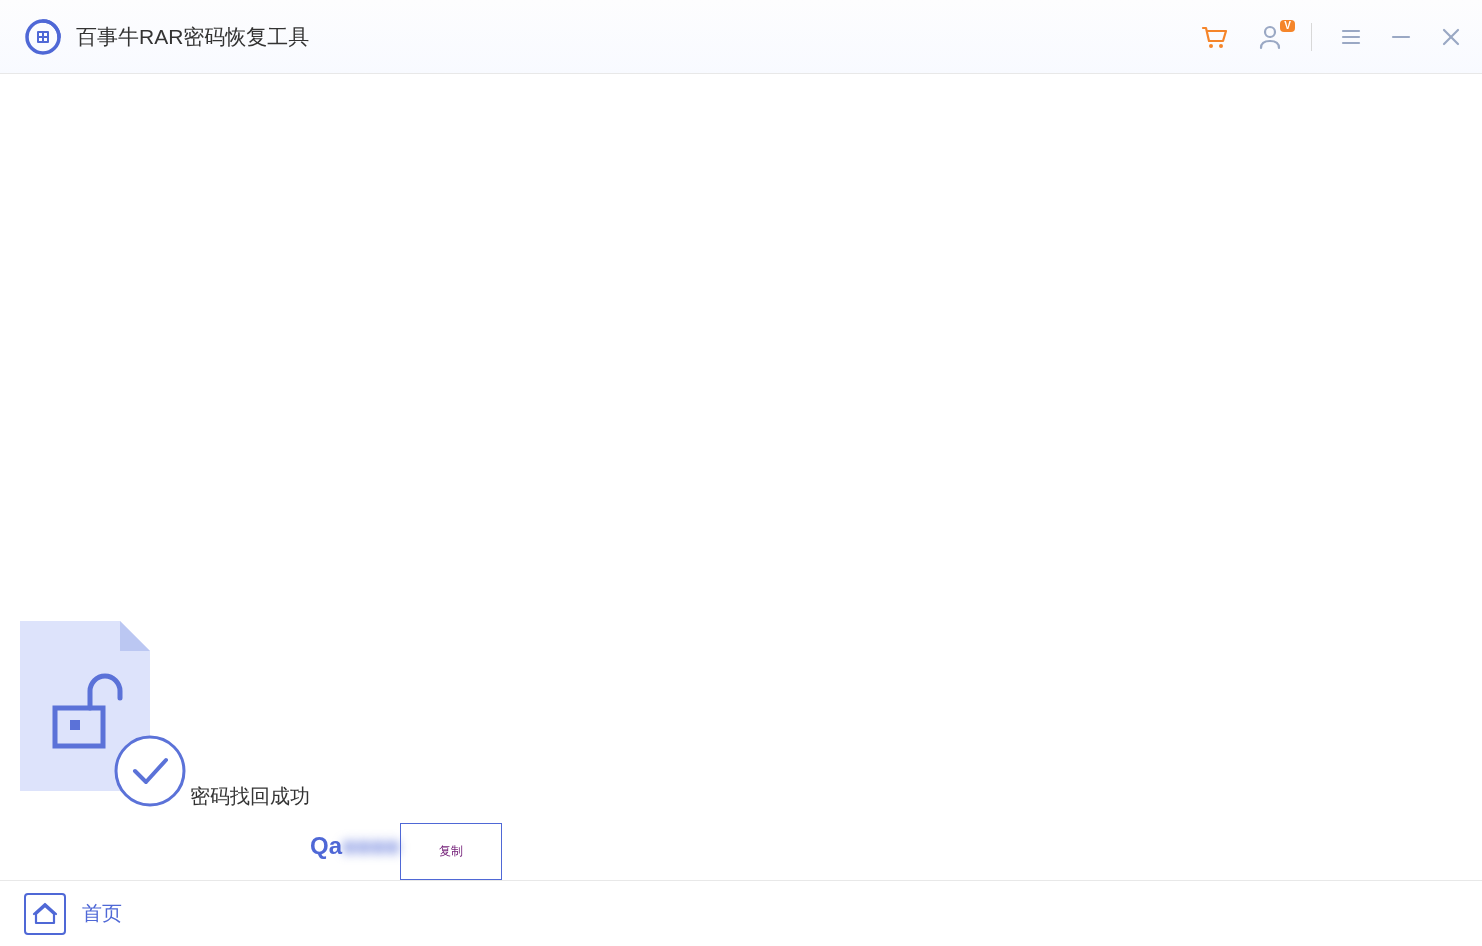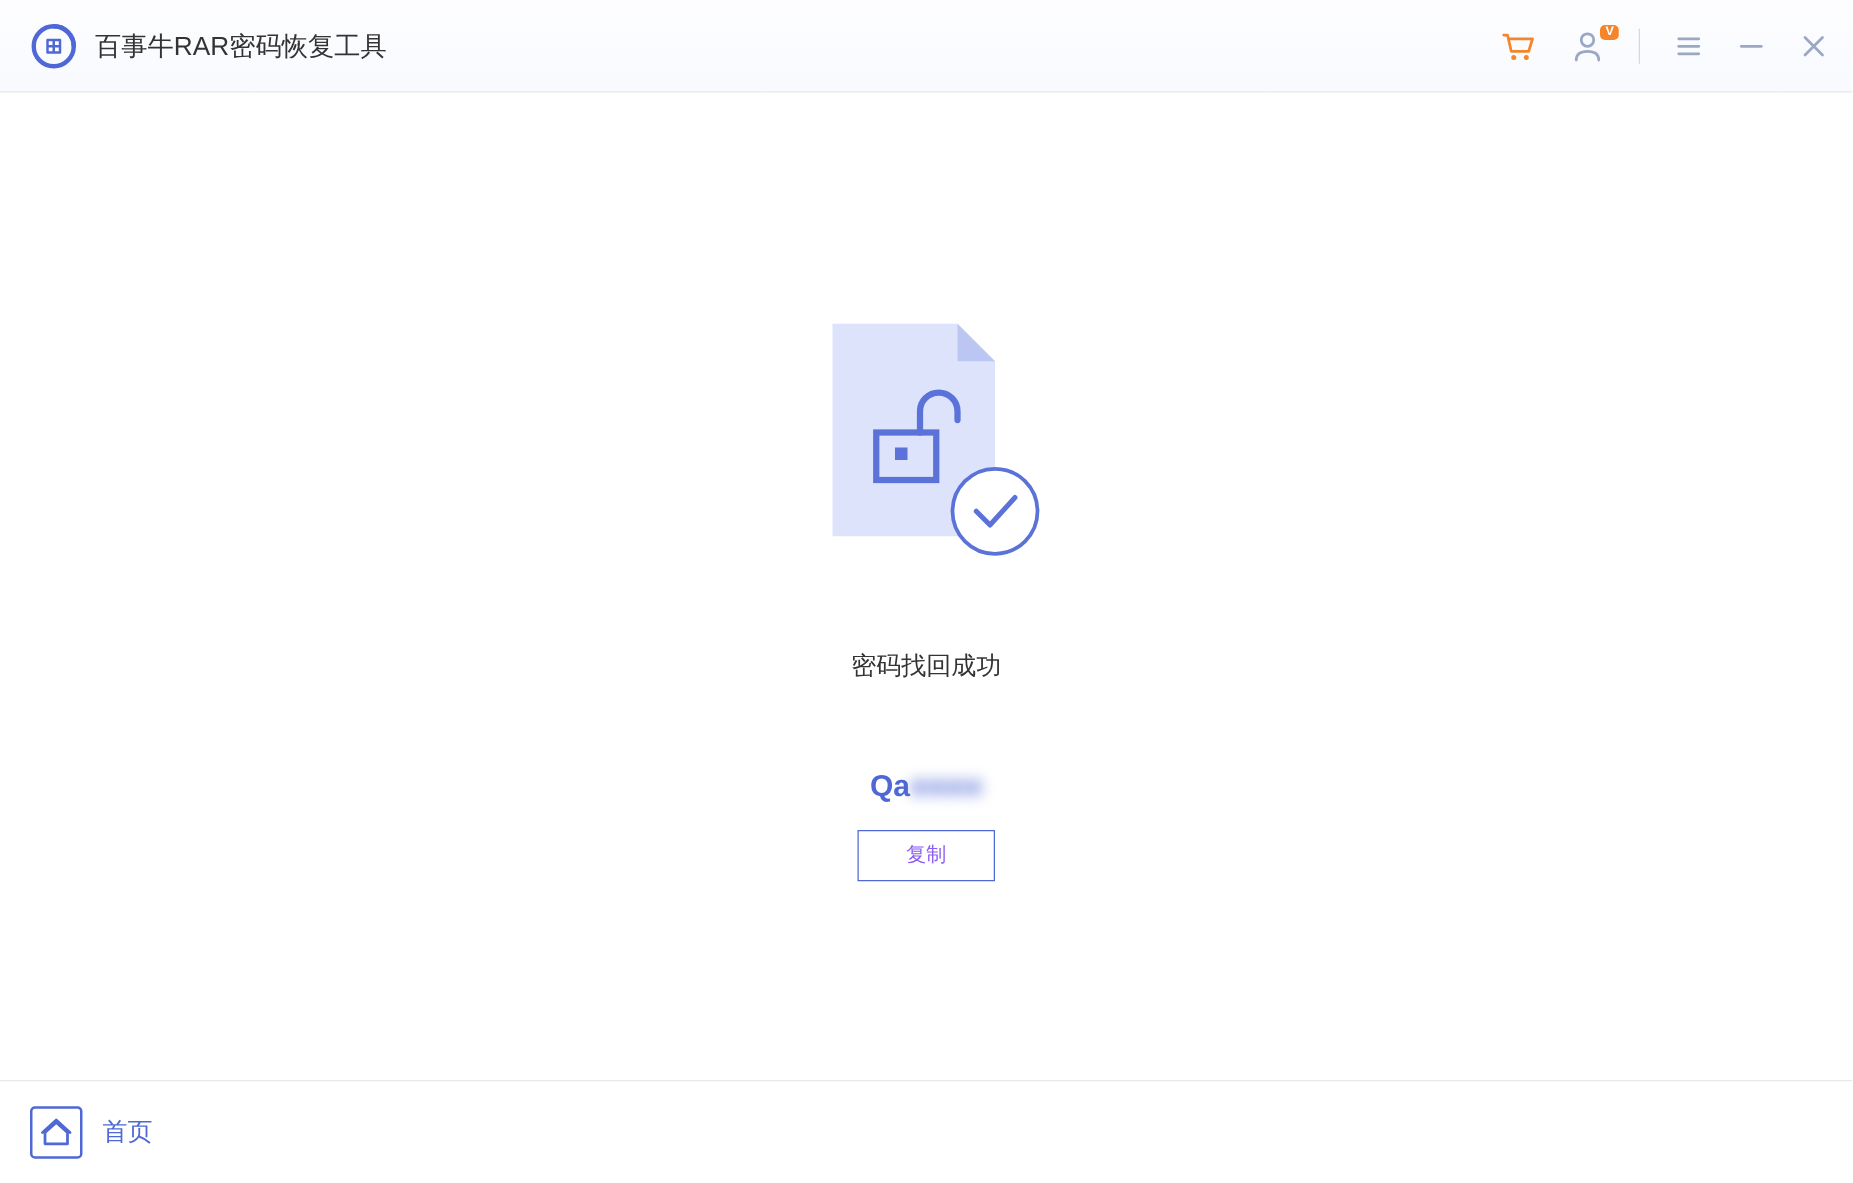--- a/index.html
+++ b/index.html
@@ -77,22 +77,22 @@
     
     .divider {
       width: 1px;
       height: 28px;
       background: #d8d8d8;
     }
     
     .main-content {
       flex: 1;
       display: flex;
-      flex-direction: column;
-      align-items: center;
+      flex-direction: row;
+      align-items: flex-end;
       padding-top: 180px;
     }
     
     .result-icon {
       position: relative;
       margin-bottom: 60px;
     }
     
     .success-message {
       font-size: 20px;
@@ -109,29 +109,29 @@
     }
     
     .password-value .blurred {
       filter: blur(6px);
       display: inline-block;
     }
     
     .copy-button {
       border: 1px solid #4f68d6;
       background: #ffffff;
-      color: #8b5cf6;
-      font-size: 16px;
-      padding: 9px 38px;
+      color: #701a75;
+      font-size: 12px;
+      padding: 19px 38px;
       cursor: pointer;
       font-family: inherit;
     }
     
     .footer {
-      height: 82px;
+      height: 66px;
       border-top: 1px solid #e8e8e8;
       display: flex;
       align-items: center;
       padding: 0 24px;
       gap: 16px;
     }
     
     .home-icon-box {
       width: 42px;
       height: 42px;

